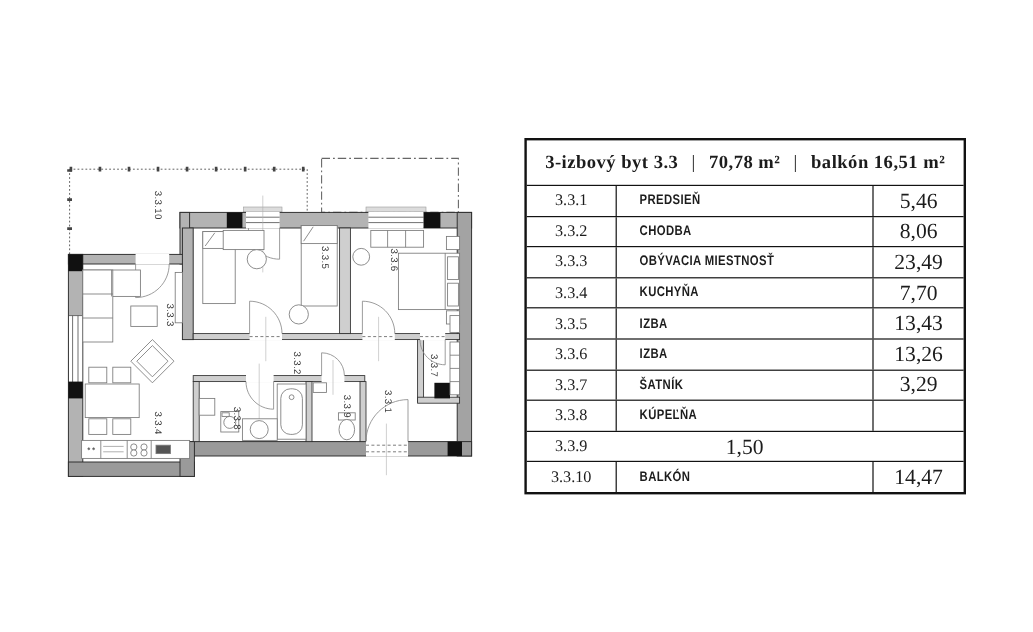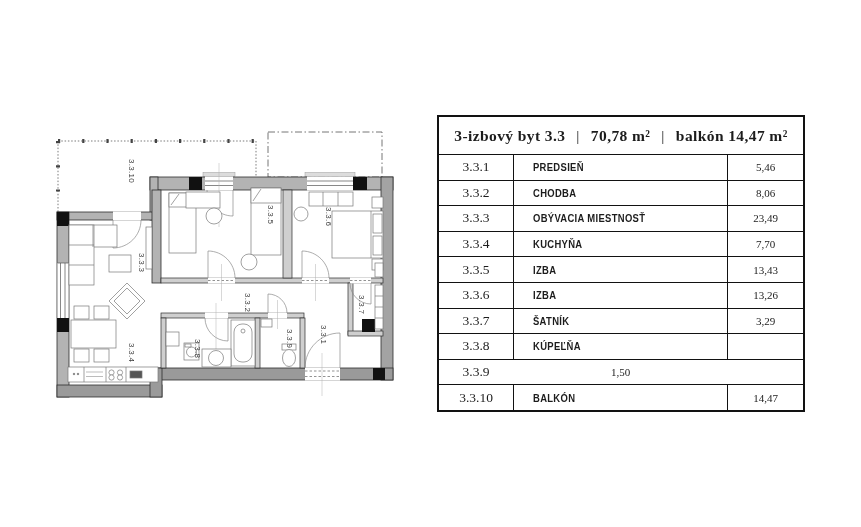--- a/index.html
+++ b/index.html
@@ -16,21 +16,21 @@
   .thead .sep{margin:0 11px;font-weight:normal;color:#222;}
   .trow{display:grid;grid-template-columns:74px 215px 1fr;height:24.6px;border-top:1.5px solid #121212;}
   .c-code{display:flex;align-items:center;justify-content:center;
           font-family:"Liberation Serif",serif;font-size:13.5px;}
   .c-name{display:flex;align-items:center;padding-left:19px;
           border-left:1.5px solid #121212;border-right:1.5px solid #121212;overflow:hidden;}
   .cond{display:inline-block;transform:scaleX(.82);transform-origin:left center;
         font-family:"Liberation Sans",sans-serif;font-weight:bold;font-size:11.5px;
         letter-spacing:.4px;white-space:nowrap;}
   .c-val{display:flex;align-items:center;justify-content:center;
-         font-family:"Liberation Serif",serif;font-size:11px;}
+         font-family:"Liberation Serif",serif;font-size:18px;}
 </style>
 </head>
 <body>
 
 <div class="stage">
 
   <svg class="plan" viewBox="0 0 345 285" xmlns="http://www.w3.org/2000/svg">
 
     <g stroke="#444" fill="none">
       <line x1="3" y1="26" x2="201" y2="26" stroke-width="0.7" stroke-dasharray="1.5 1.8"></line>
@@ -236,21 +236,21 @@
       <text transform="translate(266,210) rotate(90)">3.3.1</text>
     </g>
   </svg>
 
   <div class="areas">
     <div class="thead">
       <span>3-izbový byt 3.3</span>
       <span class="sep">|</span>
       <span>70,78 m²</span>
       <span class="sep">|</span>
-      <span>balkón 14,47 m²</span>
+      <span>balkón 16,51 m²</span>
     </div>
 
     <div class="trow">
       <div class="c-code">3.3.1</div>
       <div class="c-name">
           <span class="cond">PREDSIEŇ</span>
         </div>
       <div class="c-val">5,46</div>
     </div>
     <div class="trow">

